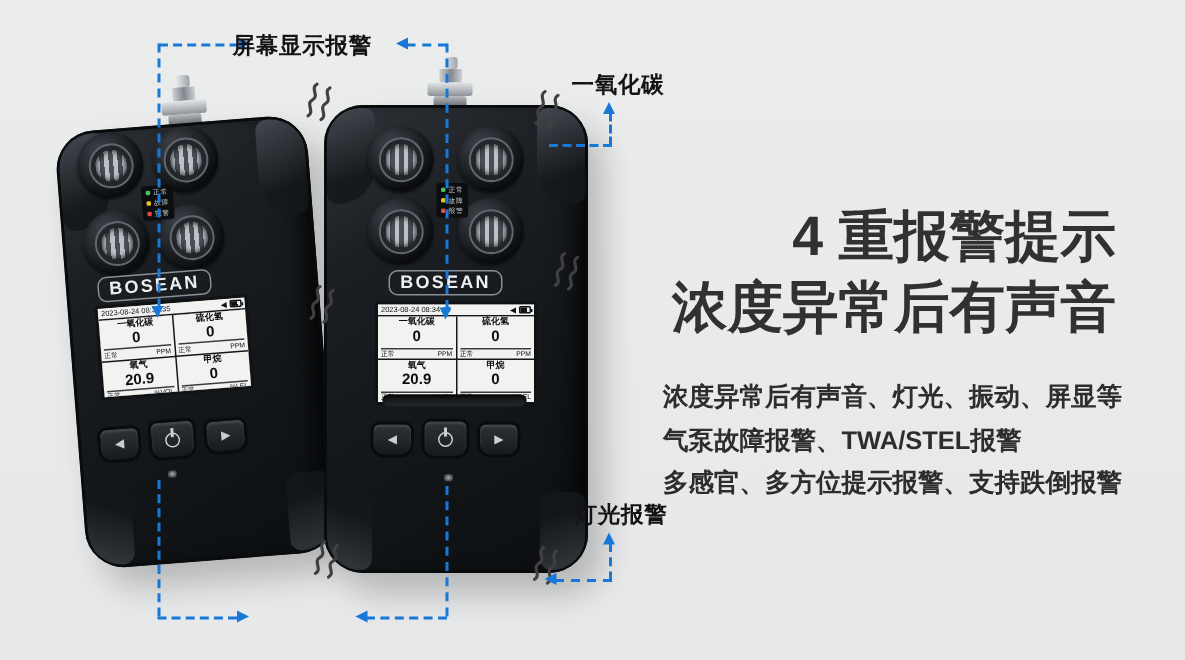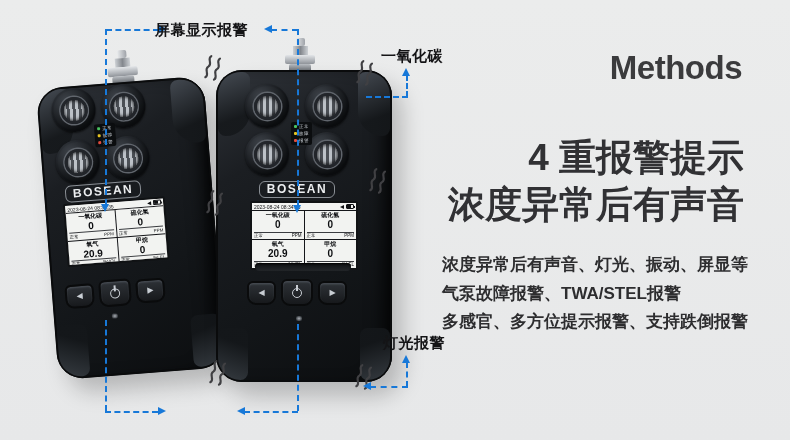--- a/index.html
+++ b/index.html
@@ -389,21 +389,20 @@
   <div class="callout-label lbl-vibration">灯光报警</div>
 
   <div class="seg v seg-b1"></div>
   <div class="seg h seg-b2"></div>
   <div class="ar ar-r" style="left:158px;top:407px;"></div>
   <div class="seg v seg-b3"></div>
   <div class="seg h seg-b4"></div>
   <div class="ar ar-l" style="left:237px;top:407px;"></div>
 
   <div class="headline-en">
-    <div>Methods</div>
   </div>
   <div class="headline-zh">
     <div>4 重报警提示</div>
     <div>浓度异常后有声音</div>
   </div>
   <div class="desc">
     <div>浓度异常后有声音、灯光、振动、屏显等</div>
     <div>气泵故障报警、TWA/STEL报警</div>
     <div>多感官、多方位提示报警、支持跌倒报警</div>
   </div>

